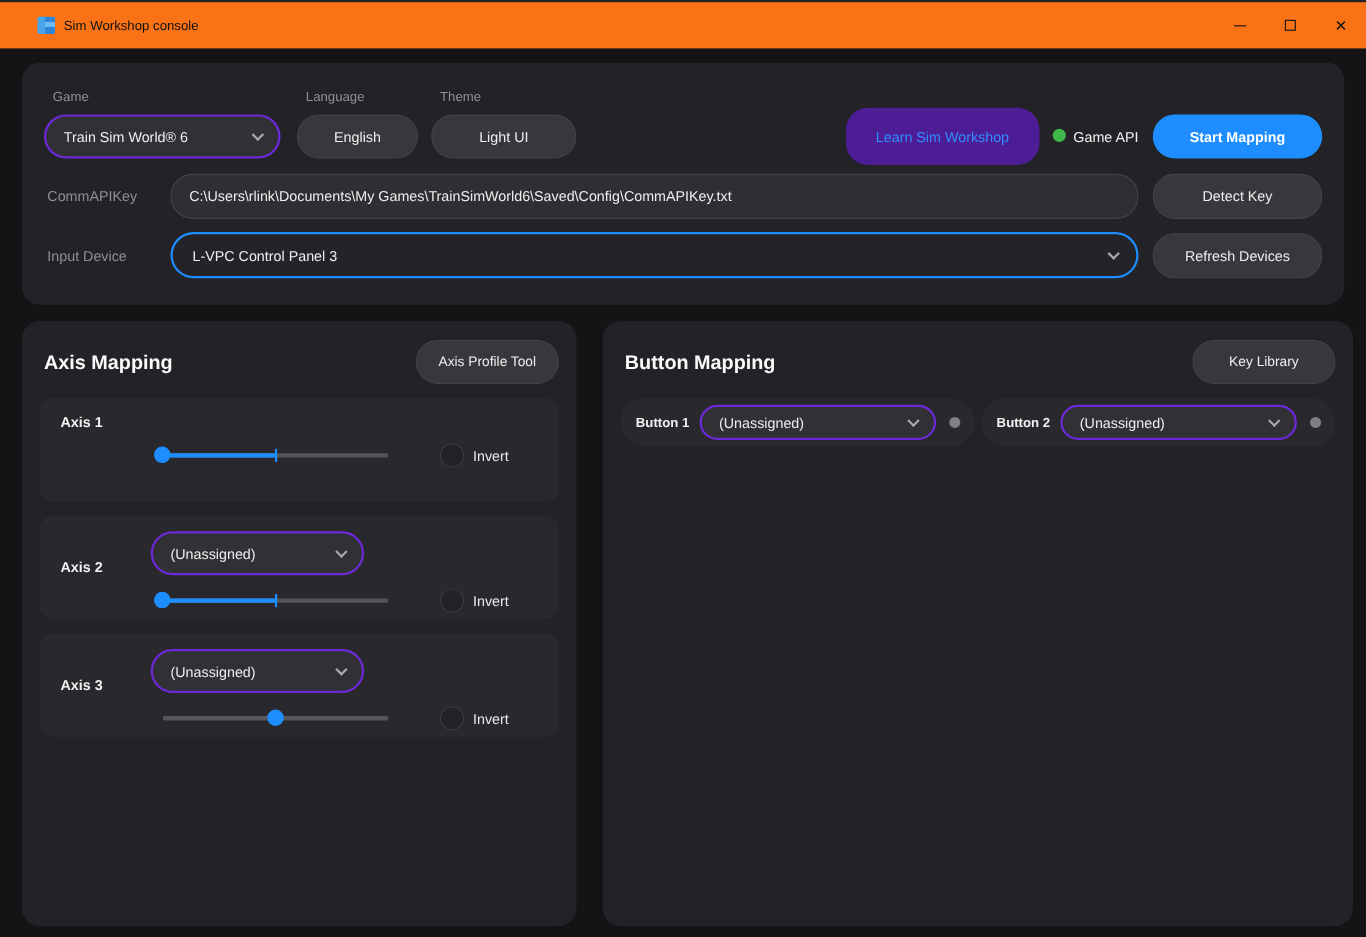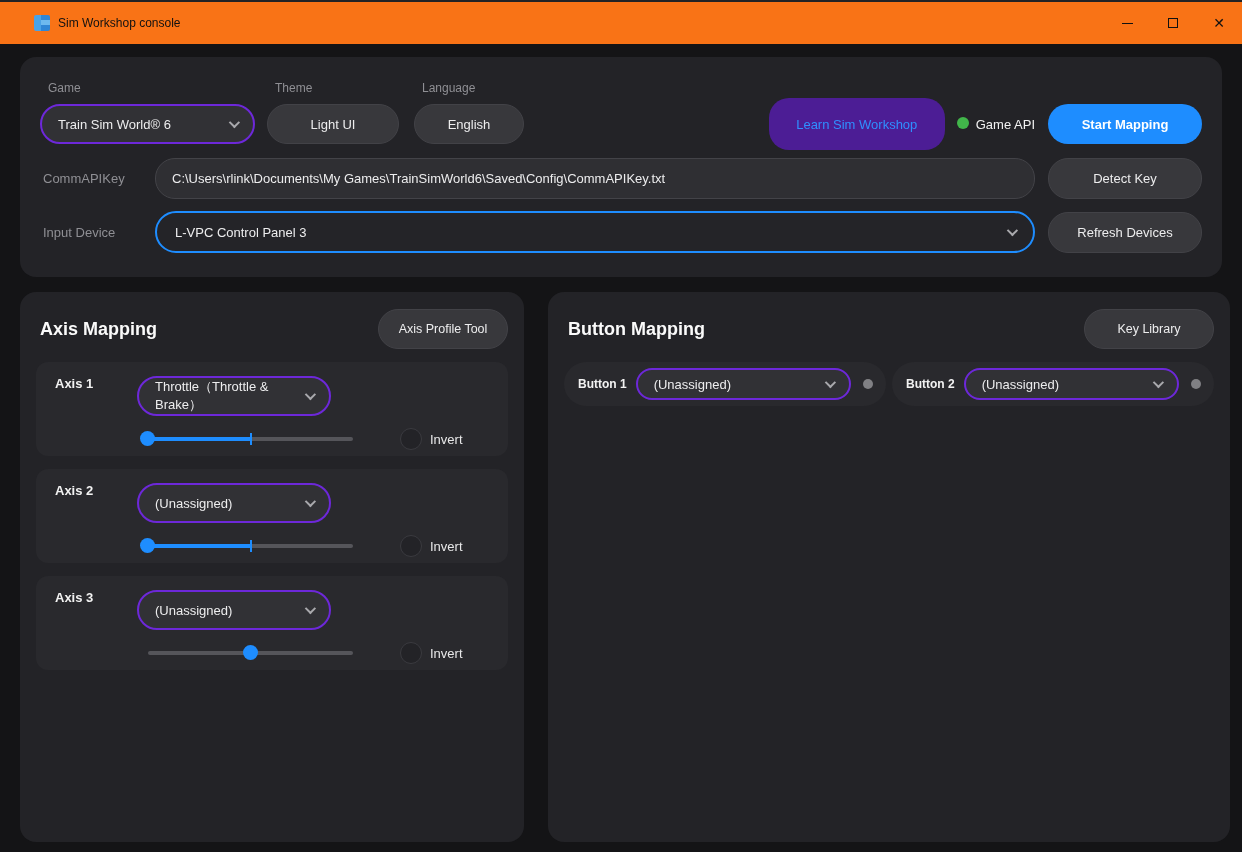--- a/index.html
+++ b/index.html
@@ -76,21 +76,21 @@
   .axis-panel { width:504px; padding:0 16px; flex:none; }
   .button-panel { flex:1; padding:0 16px; }
   .panel-header { display:flex; align-items:center; margin-top:17px; height:40px; }
   .panel-title { font-size:18px; font-weight:bold; color:#fafafa; margin-left:4px; }
   .header-btn { margin-left:auto; width:130px; font-size:12.5px; }
   
   .axis-card {
     margin-top:13px; height:94px; border-radius:12px; background:#29292d;
     padding:14px 0 0 19px;
   }
-  .axis-row1 { display:flex; align-items:flex-start; }
+  .axis-row1 { display:flex; align-items:flex-end; }
   .axis-label { width:82px; font-size:13px; font-weight:bold; color:#f2f2f2; }
   .axis-dd { width:194px; font-size:13px; }
   .axis-row2 { display:flex; align-items:center; margin-top:12px; height:22px; }
   .slider { position:relative; width:205px; height:22px; margin-left:93px; flex:none; cursor:pointer; }
   .slider-track { position:absolute; left:0; right:0; top:9px; height:4px; border-radius:2px; background:#55555a; }
   .slider-fill { position:absolute; top:9px; height:4px; background:#1e8dff; }
   .slider-tick { position:absolute; top:5px; width:2px; height:12px; background:#1e8dff; transform:translateX(-1px); }
   .slider-thumb {
     position:absolute; top:3px; width:15px; height:15px; border-radius:50%;
     background:#1e8dff; transform:translateX(-8px); cursor:grab;
@@ -134,30 +134,30 @@
 
   <div class="panel top-panel">
     <div class="row1">
       <div class="col game-col">
         <span class="field-label">Game</span>
         <div class="pill dd">
           <span>Train Sim World® 6</span>
           <span class="chevron"></span>
         </div>
       </div>
+      <div class="col lang-col">
+        <span class="field-label">Language</span>
+        <div class="pill pill-btn">
+          <span>English</span>
+        </div>
+      </div>
       <div class="col theme-col">
         <span class="field-label">Theme</span>
         <div class="pill pill-btn">
           <span>Light UI</span>
-        </div>
-      </div>
-      <div class="col lang-col">
-        <span class="field-label">Language</span>
-        <div class="pill pill-btn">
-          <span>English</span>
         </div>
       </div>
       <div class="right-cluster">
         <button class="learn-btn">Learn Sim Workshop</button>
         <div class="api-group">
           <span class="api-dot"></span>
           <span class="api-text">Game API</span>
         </div>
         <button class="primary-btn">Start Mapping</button>
       </div>
@@ -183,24 +183,20 @@
 
     <div class="panel axis-panel">
       <div class="panel-header">
         <span class="panel-title">Axis Mapping</span>
         <button class="pill pill-btn header-btn">Axis Profile Tool</button>
       </div>
 
       <div class="axis-card">
         <div class="axis-row1">
           <span class="axis-label">Axis 1</span>
-          <div class="pill dd axis-dd">
-            <span>Throttle（Throttle &amp; Brake）</span>
-            <span class="chevron"></span>
-          </div>
         </div>
         <div class="axis-row2">
           <div class="slider">
             <span class="slider-track"></span>
             <span class="slider-fill" style="left: 0%; width: 50%;"></span>
             <span class="slider-tick" style="left: 50%;"></span>
             <span class="slider-thumb" style="left: 0%;"></span>
           </div>
           <div class="invert-group">
             <span class="radio"></span>

